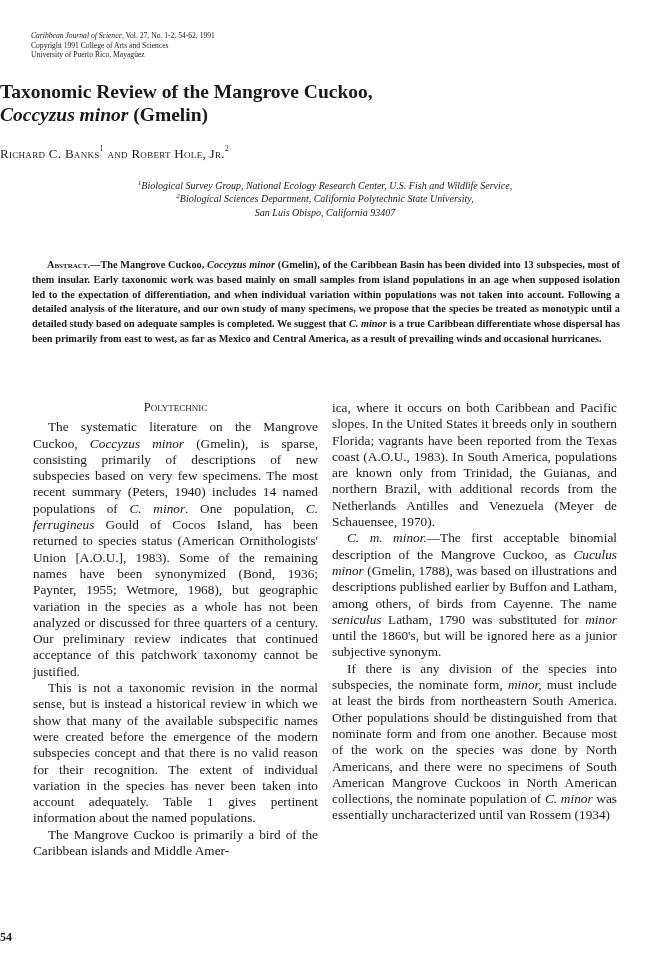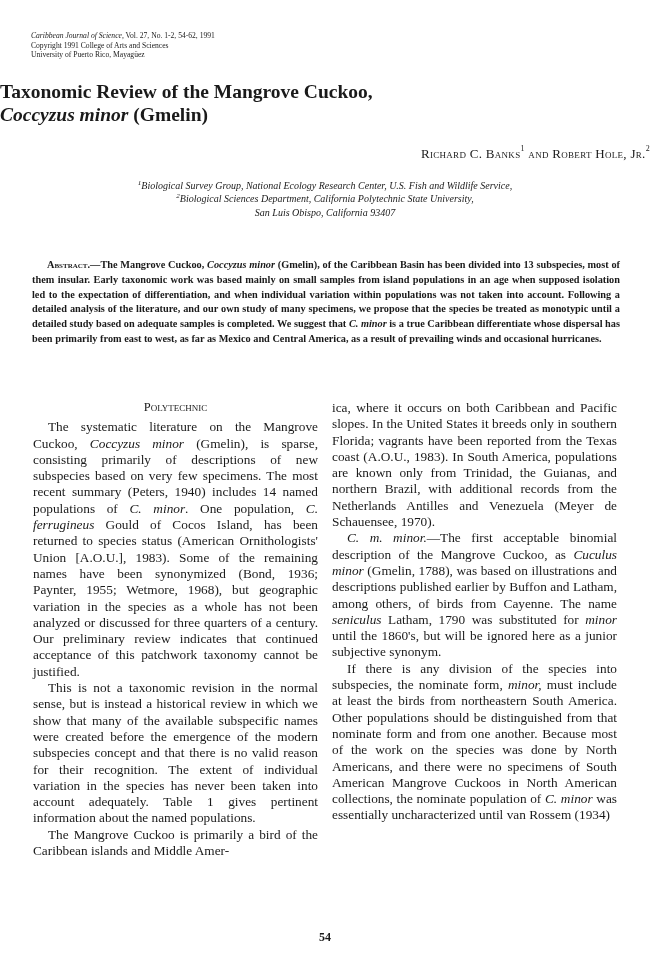--- a/index.html
+++ b/index.html
@@ -10,21 +10,21 @@
   .header {
     position: absolute; left: 31px; top: 31px; width: 320px;
     font-size: 7.6px; line-height: 9.6px;
   }
   .header i { font-style: italic; }
   .title {
     position: absolute; left: 0; top: 80px; width: 650px; text-align: left;
     font-weight: bold; font-size: 19.5px; line-height: 23px;
   }
   .authors {
-    position: absolute; left: 0; top: 146px; width: 650px; text-align: right;
+    position: absolute; left: 0; top: 146px; width: 650px; text-align: left;
     font-size: 13px; font-variant: small-caps; letter-spacing: 0.3px;
   }
   sup { font-size: 8px; vertical-align: top; position: relative; top: -2px; }
   .affil {
     position: absolute; left: 0; top: 179px; width: 650px; text-align: center;
     font-style: italic; font-size: 10px; line-height: 13.4px;
   }
   .affil sup { font-size: 7px; }
   .abstract {
     position: absolute; left: 32px; top: 258px; width: 588px;
@@ -42,21 +42,21 @@
   .sec-head {
     text-align: center; font-variant: small-caps; font-size: 12.5px;
     margin: 0 0 6px 0;
   }
   .col.left .sec-head { margin-top: 0; margin-bottom: 4px; }
   .col.right .sec-head { margin-top: 8px; margin-bottom: 3px; }
   p { margin: 0; text-indent: 15px; }
   p.cont { text-indent: 0; }
   i { font-style: italic; }
   .page-num {
-    position: absolute; left: 0; top: 930px; width: 650px; text-align: center;
+    position: absolute; left: 0; top: 930px; width: 650px; 
     font-weight: bold; font-size: 12px;
   }
 </style>
 </head>
 <body>
 
 <div class="header">
   <div><i>Caribbean Journal of Science,</i><span> Vol. 27, No. 1-2, 54-62, 1991</span></div>
   <div>Copyright 1991 College of Arts and Sciences</div>
   <div>University of Puerto Rico, Mayagüez</div>

